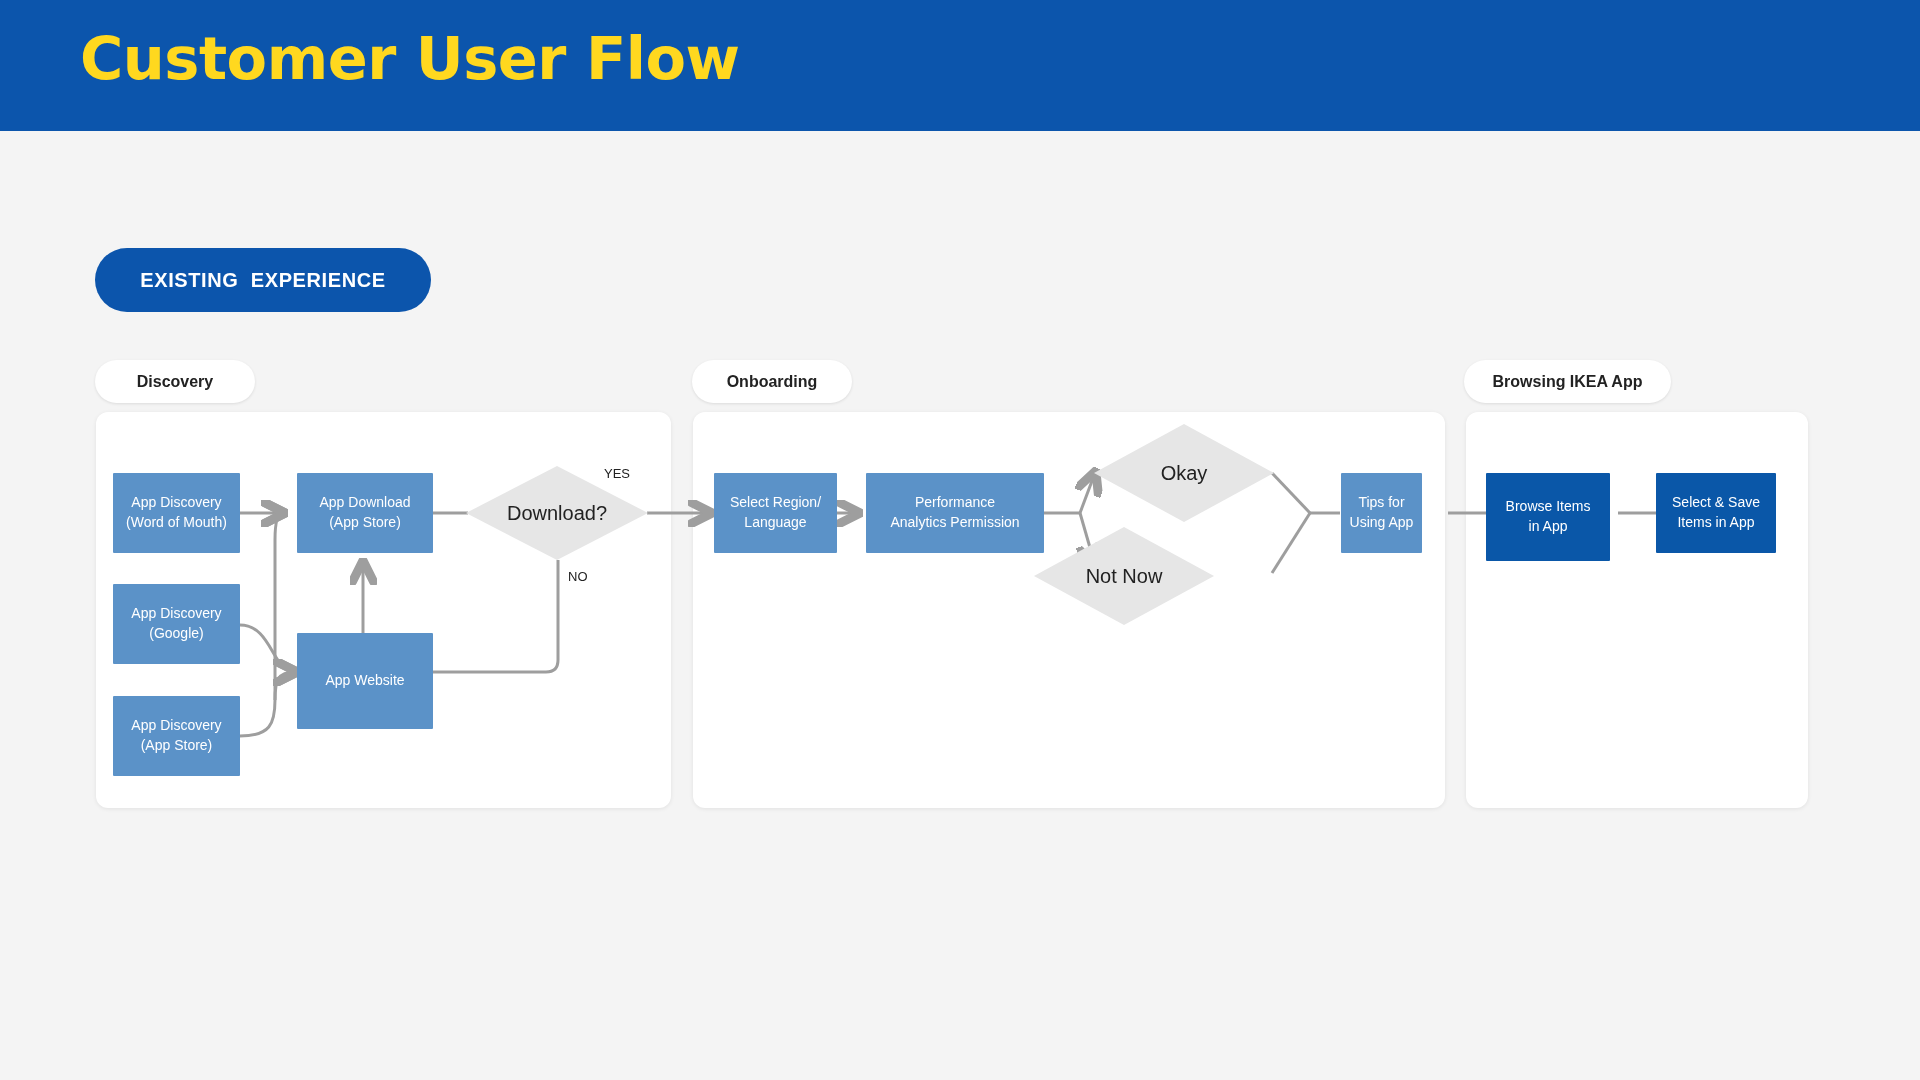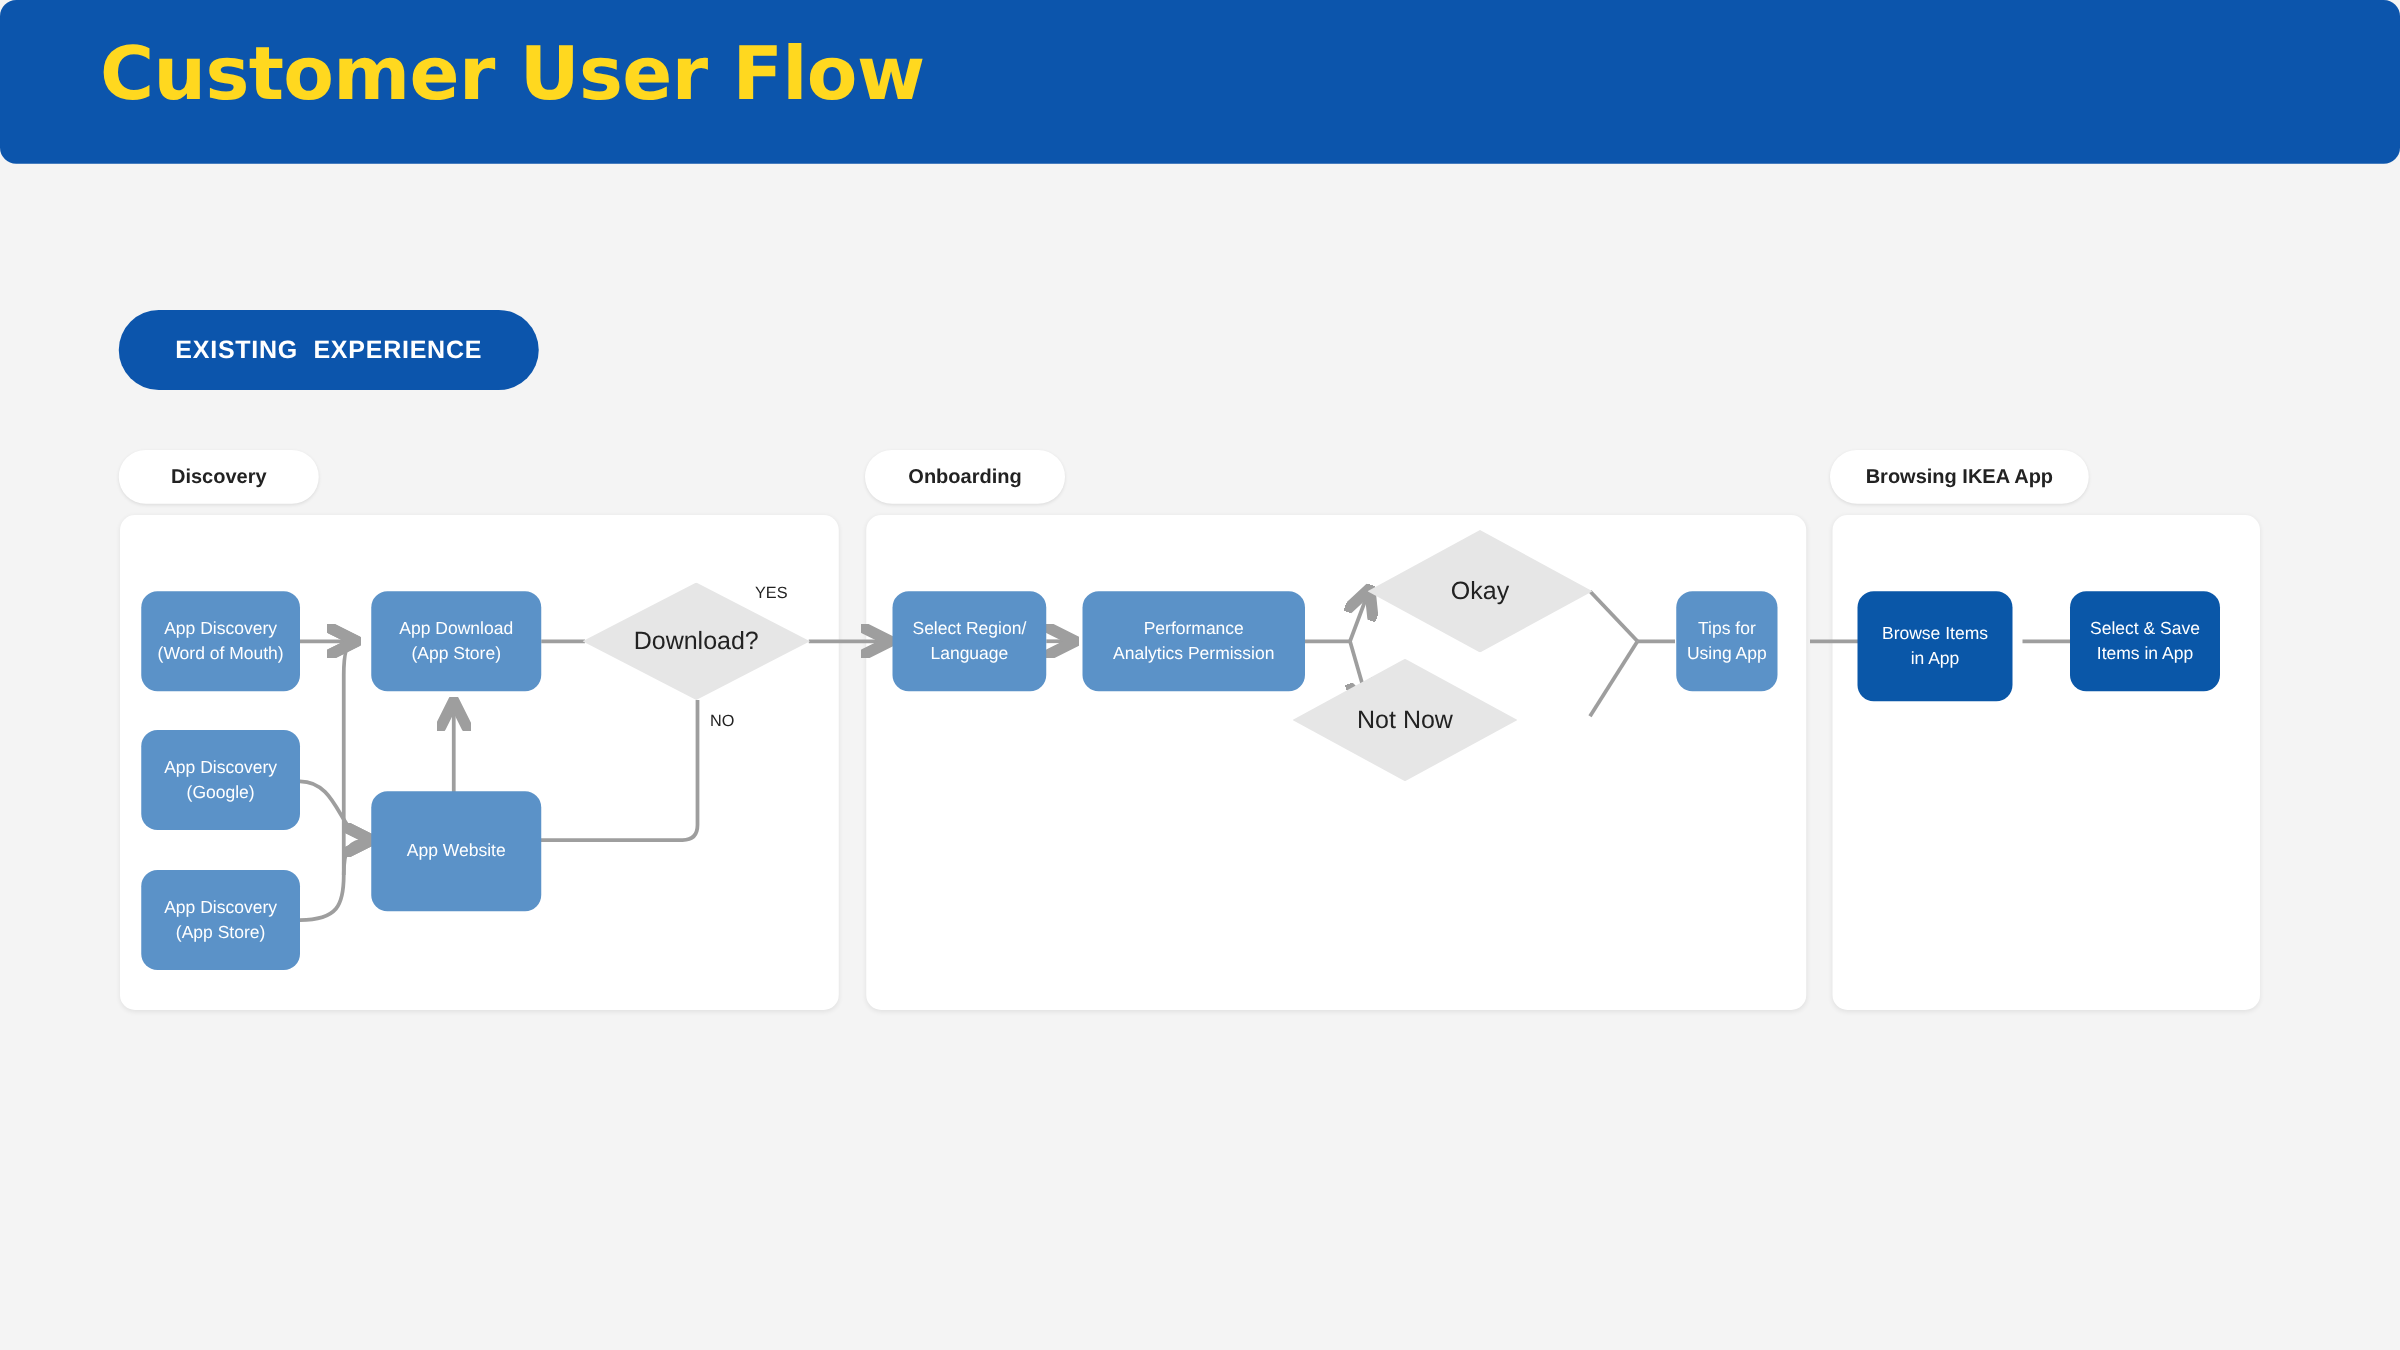--- a/index.html
+++ b/index.html
@@ -10,21 +10,20 @@
     font-family:"Liberation Sans", sans-serif;
     overflow:hidden;
   }
   #stage { position:relative; width:1920px; height:1080px; }
 
   
   .header {
     position:absolute; left:0; top:0;
     width:1920px; height:131px;
     background:#0c55ac;
-    border-radius:13px;
   }
   .header-title {
     position:absolute; left:80px; top:24px;
     font-size:59px; font-weight:bold;
     letter-spacing:-0.5px;
     color:#ffd81f;
     font-family:"DejaVu Sans", sans-serif;
     white-space:nowrap;
   }
 
@@ -65,21 +64,21 @@
   .panel.c1 { left:693px;  width:752px; }
   .panel.c2 { left:1466px; width:342px; }
 
   
   .node {
     position:absolute;
     display:flex; align-items:center; justify-content:center;
     text-align:center;
     color:#ffffff;
     font-size:14px; line-height:1.42;
-    border-radius:13px;
+    border-radius:1px;
     padding:4px 6px;
   }
   .node.light { background:#5b92c8; }
   .node.dark  { background:#0a57a8; }
 
   
   .diamond-wrap { position:absolute; }
   .diamond-shape {
     position:absolute; left:0; top:0; width:100%; height:100%;
     background:#e6e6e6;

